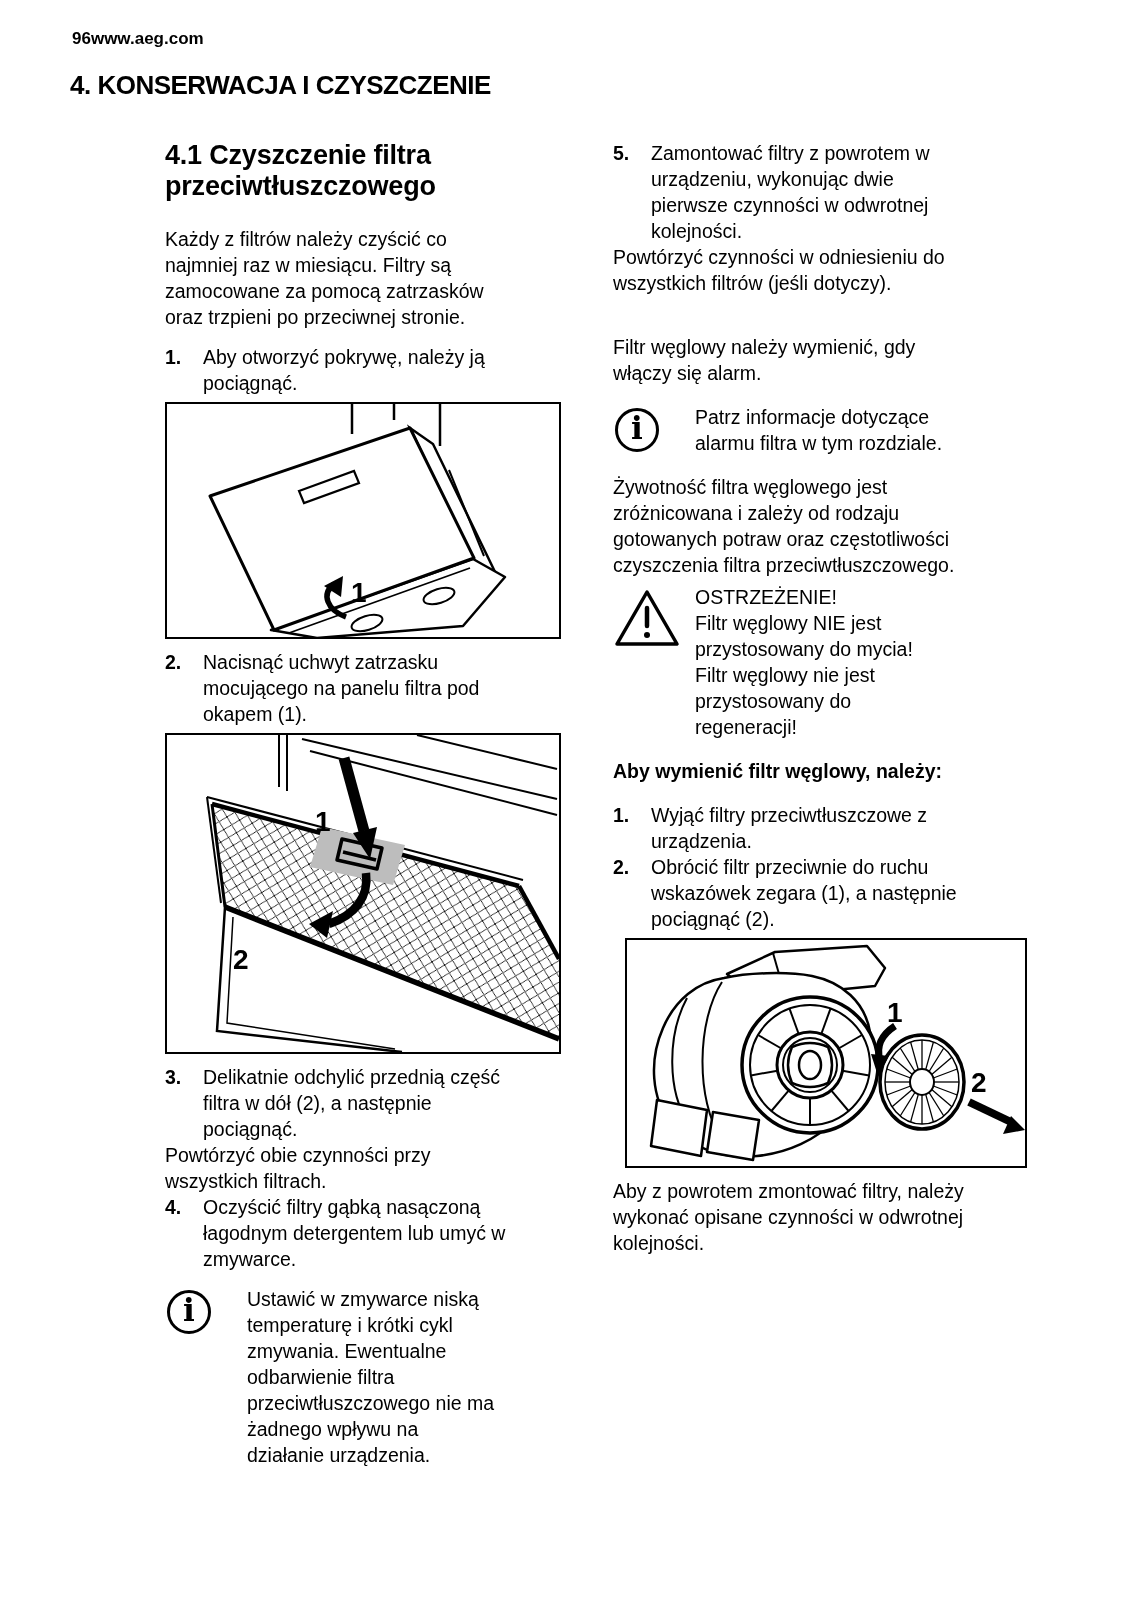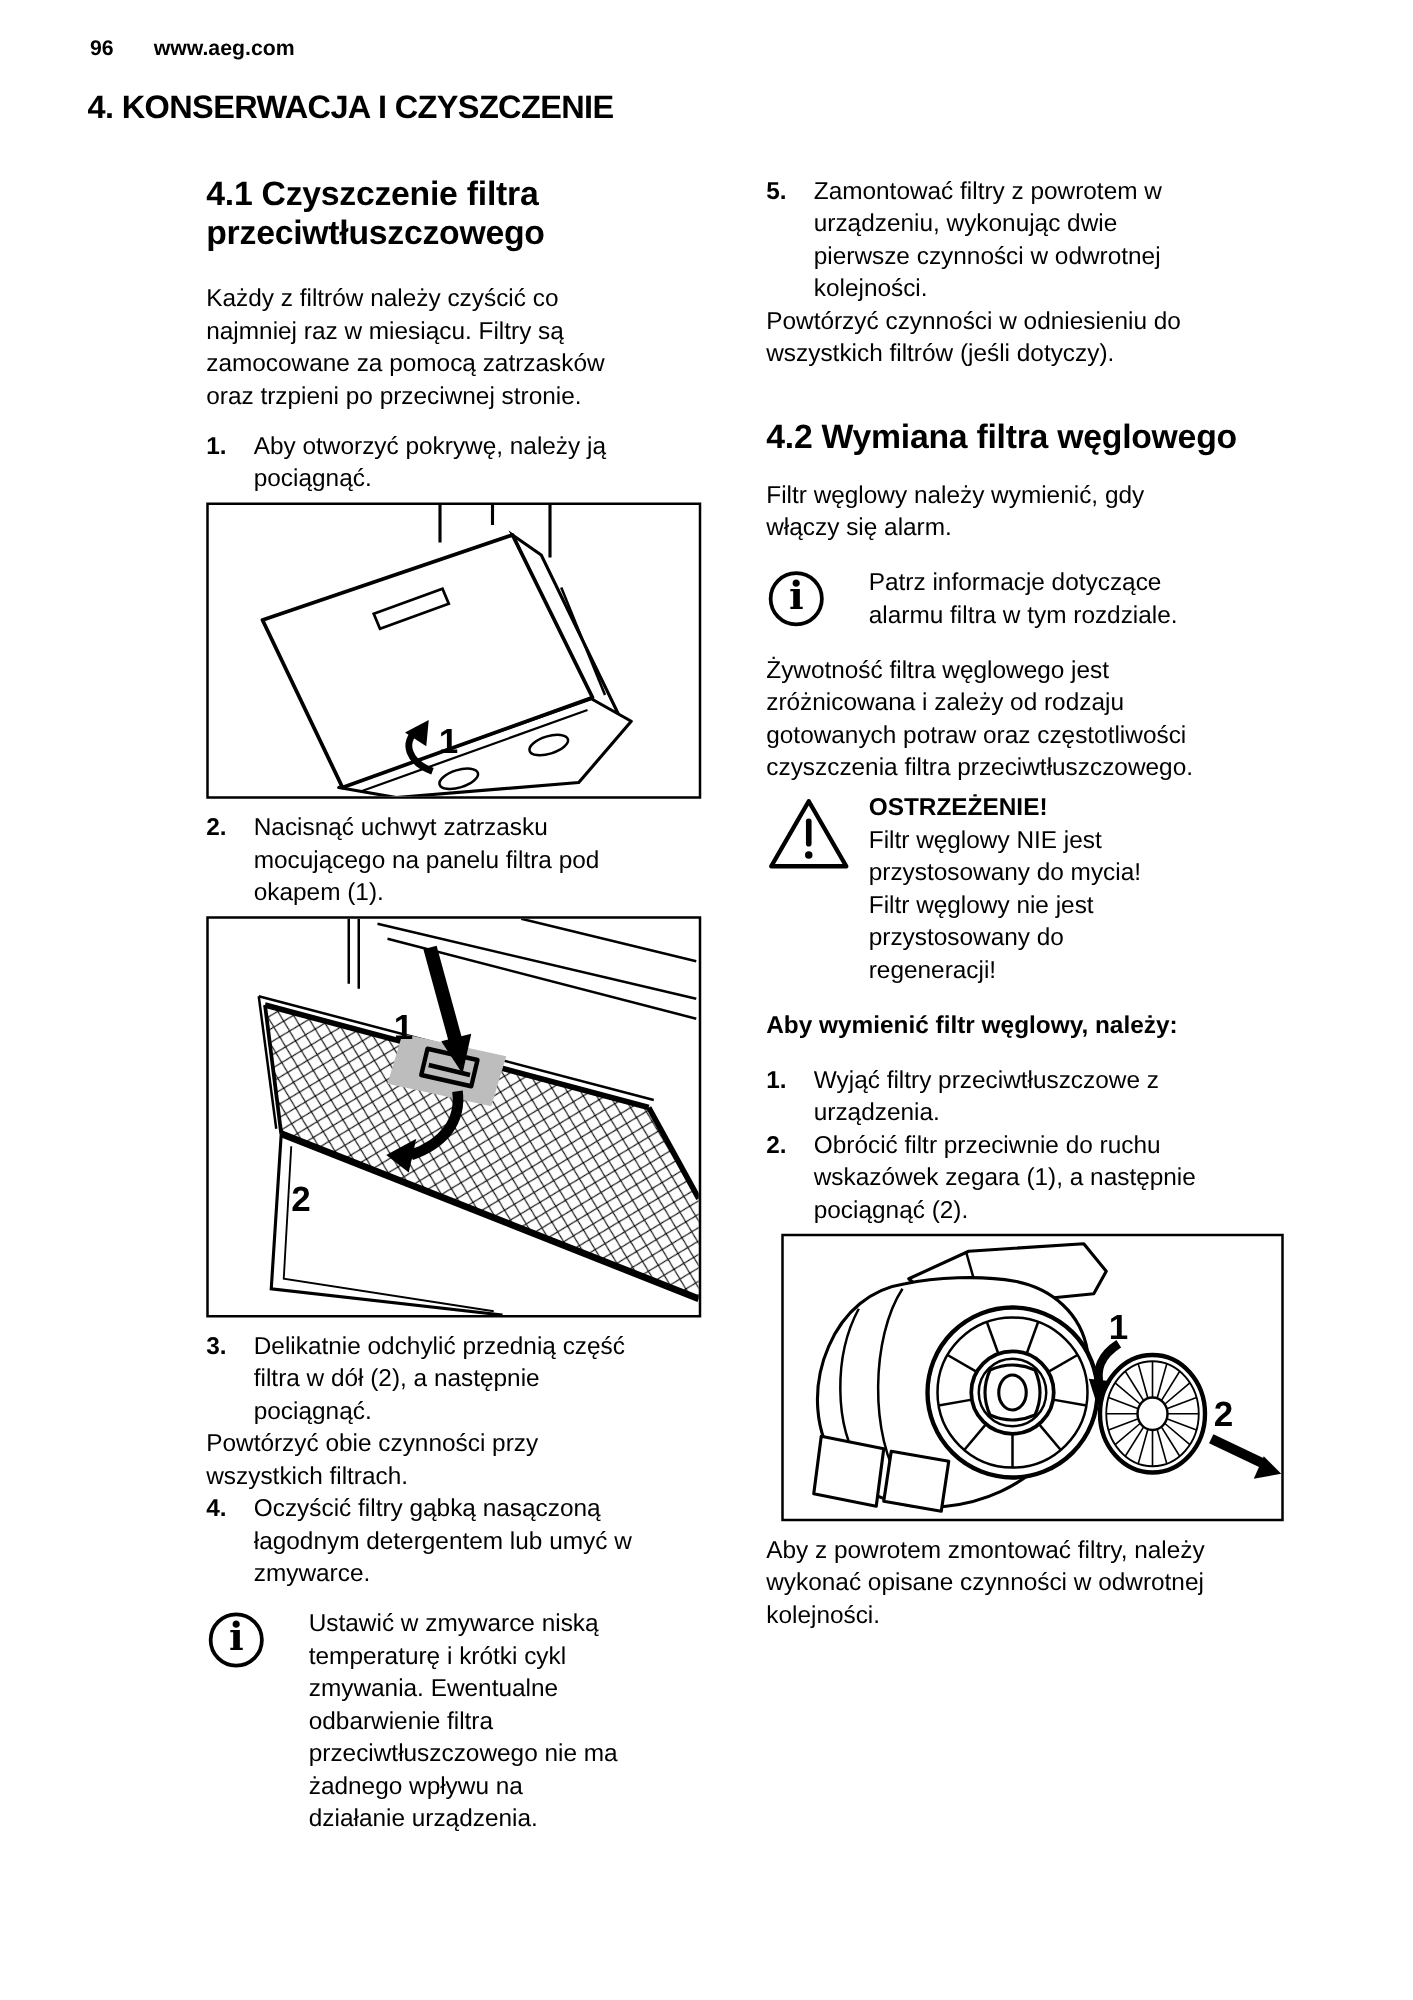--- a/index.html
+++ b/index.html
@@ -2,21 +2,21 @@
 <html><head>
 <meta charset="utf-8">
 <style>
   html,body{margin:0;padding:0;background:#fff;}
   body{
     width:1130px;height:1600px;position:relative;
     font-family:"Liberation Sans",sans-serif;color:#000;
     font-size:19.5px;line-height:26px;
   }
   .pre{white-space:pre-line;}
-  .hdr{position:absolute;top:26px;left:72px;display:flex;gap:32px;
+  .hdr{position:absolute;top:26px;left:72px;display:flex;
        font-weight:bold;font-size:17px;}
   .title{position:absolute;top:72px;left:70px;font-size:26px;font-weight:bold;
          letter-spacing:-0.5px;white-space:nowrap;}
   .col{position:absolute;top:140px;}
   .col-left{left:165px;width:396px;}
   .col-right{left:613px;width:440px;}
   h2{font-size:27px;line-height:31px;font-weight:bold;margin:0 0 24px 0;
      letter-spacing:-0.2px;}
   h2.tight{margin-bottom:18px;}
   .para{margin:0 0 14px 0;}
@@ -26,21 +26,21 @@
   .step{position:relative;padding-left:38px;margin:0 0 6px 0;}
   .step .num{position:absolute;left:0;top:0;font-weight:bold;}
   .figure{border:2px solid #000;margin:6px 0 10px 0;background:#fff;}
   .figure svg{display:block;}
   .note{display:flex;margin:6px 0 18px 0;}
   .note .icocol{flex:none;width:82px;padding-top:4px;}
   .info-badge{width:44px;height:44px;border:3px solid #000;border-radius:50%;
       box-sizing:border-box;display:flex;align-items:center;justify-content:center;
       font-family:"DejaVu Serif",serif;font-weight:bold;font-size:31px;
       line-height:1;padding-bottom:3px;margin-left:2px;}
-  .warn-title{font-weight:bold;}
+  .warn-title{font-weight:normal;}
   .figlabel{font:bold 28px "Liberation Sans",sans-serif;fill:#000;}
   .ln{stroke:#000;fill:none;}
 </style>
 </head>
 <body>
 
 <div class="hdr">
   <span>96</span>
   <span>www.aeg.com</span>
 </div>
@@ -162,21 +162,20 @@
       <span class="num">5.</span>
       <span class="pre">Zamontować filtry z powrotem w
 urządzeniu, wykonując dwie
 pierwsze czynności w odwrotnej
 kolejności.</span>
     </li>
   </ol>
   <p class="para pre" style="margin-bottom:38px">Powtórzyć czynności w odniesieniu do
 wszystkich filtrów (jeśli dotyczy).</p>
 
-  <h2 class="tight">4.2 Wymiana filtra węglowego</h2>
   <p class="para pre" style="margin-bottom:18px">Filtr węglowy należy wymienić, gdy
 włączy się alarm.</p>
 
   <div class="note">
     <div class="icocol">
       <div class="info-badge">i</div>
     </div>
     <div class="pre" style="width:352px">Patrz informacje dotyczące
 alarmu filtra w tym rozdziale.</div>
   </div>

